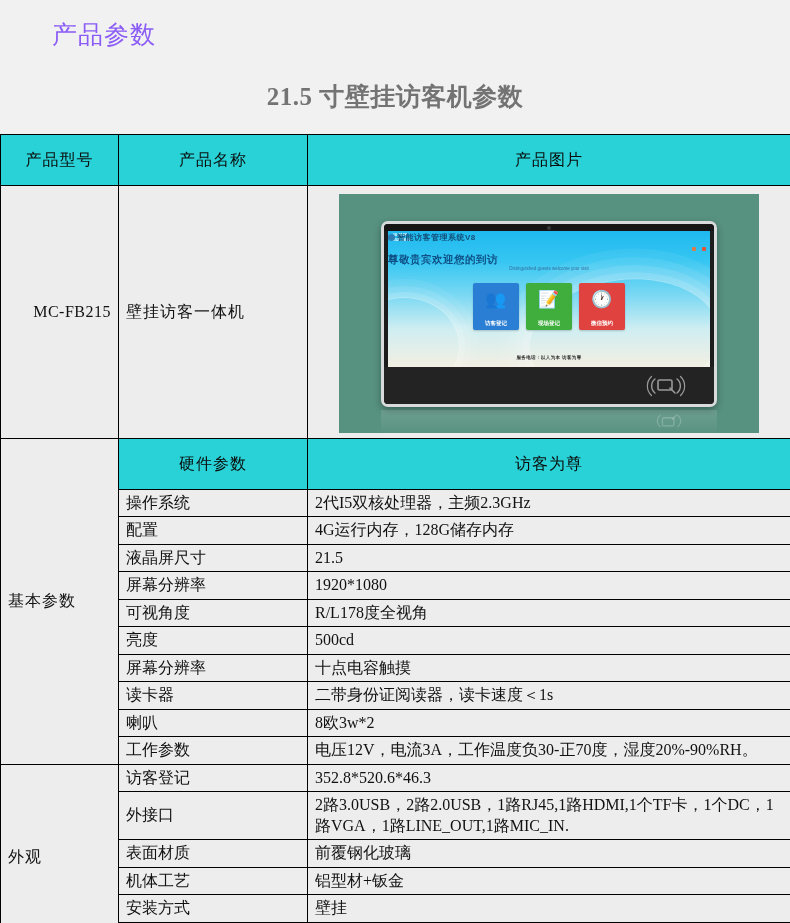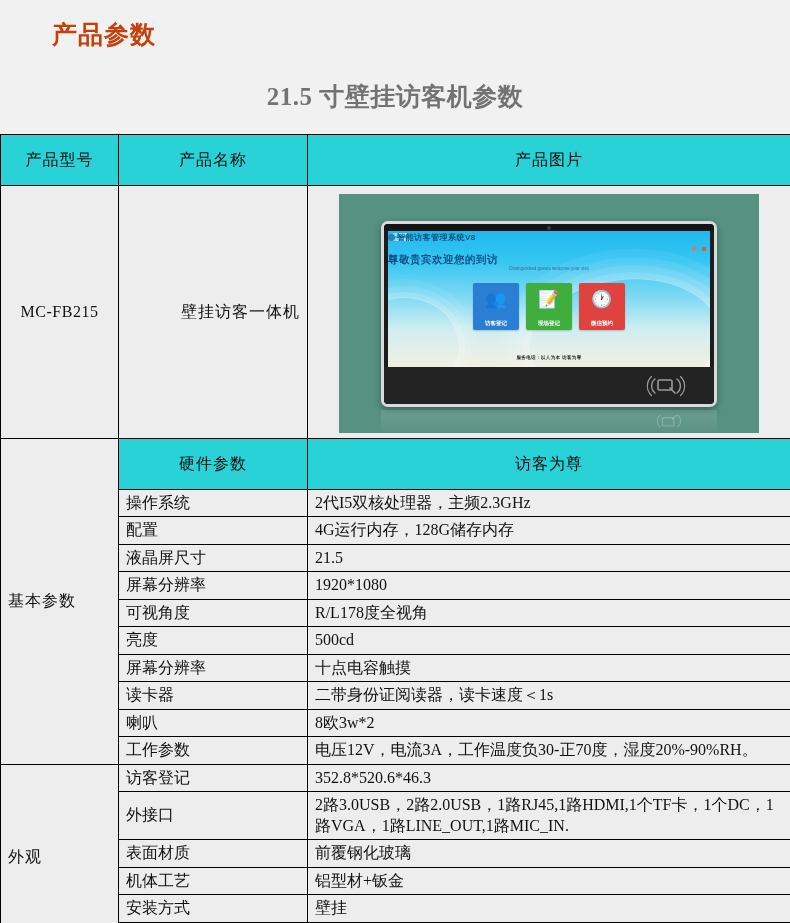--- a/index.html
+++ b/index.html
@@ -20,23 +20,23 @@
     height: 923px;
     background: #f1f1f1;
   }
 
   
   .page-title {
     position: absolute;
     left: 52px;
     top: 18px;
     font-size: 25px;
-    font-weight: bold;
+    font-weight: normal;
     letter-spacing: 1px;
-    color: #c2410c;
+    color: #8b5cf6;
   }
   .doc-title {
     position: absolute;
     left: 0;
     top: 80px;
     width: 790px;
     text-align: center;
     font-size: 25px;
     font-weight: bold;
     letter-spacing: 0.5px;
@@ -68,26 +68,26 @@
     font-weight: bold;
     font-size: 17px;
     height: 44px;
     color: #0b0b0b;
     letter-spacing: 1px;
   }
   .col-model   { width: 118px; }
   .col-name    { width: 189px; }
   .col-rest    { width: 483px; }
   .model-cell {
-    text-align: center;
+    text-align: right;
     font-size: 17px;
     letter-spacing: 0.5px;
   }
   .name-cell {
-    text-align: right;
+    text-align: left;
     font-size: 18px;
     font-weight: bold;
     letter-spacing: 1px;
   }
   .group-cell {
     font-size: 18px;
     font-weight: bold;
     letter-spacing: 1px;
     vertical-align: middle;
   }

